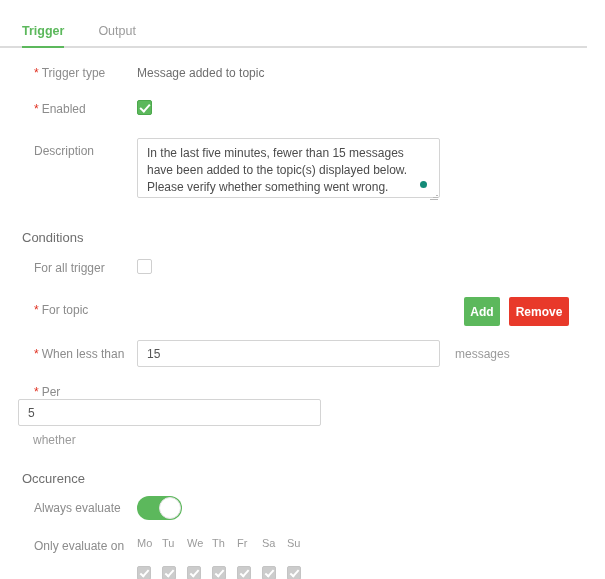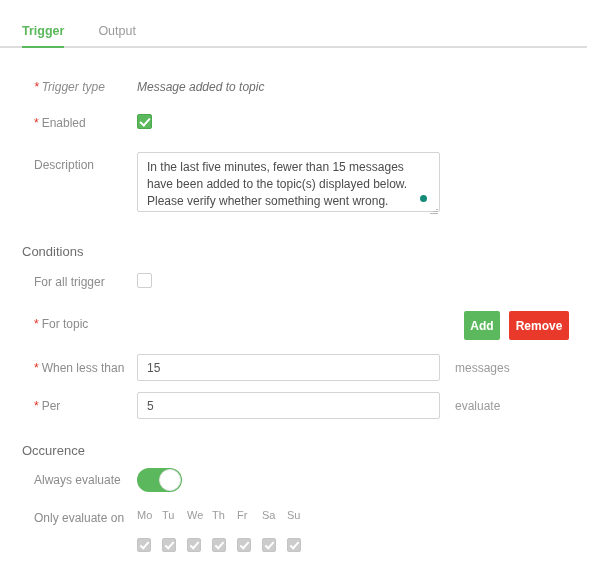--- a/index.html
+++ b/index.html
@@ -284,21 +284,21 @@
 <div class="dialog">
 
 
   <div class="tabs">
     <div class="tab active">Trigger</div>
     <div class="tab">Output</div>
   </div>
 
   <div class="body">
 
-    <div class="row" style="margin-top:30px;font-style:italic;">
+    <div class="row" style="margin-top:16px;">
       <div class="lbl indent">
         <span class="req">*</span><span>Trigger type</span>
       </div>
       <div class="val">Message added to topic</div>
     </div>
 
     <div class="row" style="margin-top:14px;">
       <div class="lbl indent">
         <span class="req">*</span><span>Enabled</span>
       </div>
@@ -336,26 +336,26 @@
     </div>
 
     <div class="row" style="margin-top:14px;">
       <div class="lbl indent" style="padding-top:7px;">
         <span class="req">*</span><span>When less than</span>
       </div>
       <input class="txt-input" value="15" style="">
       <div class="suffix">messages</div>
     </div>
 
-    <div class="row" style="margin-top:11px;">
+    <div class="row" style="margin-top:11px;flex-direction:column;">
       <div class="lbl indent" style="padding-top:7px;">
         <span class="req">*</span><span>Per</span>
       </div>
       <input class="txt-input" value="5" style="">
-      <div class="suffix">evaluate</div>
+      <div class="suffix">whether</div>
     </div>
 
     <div class="section-title" style="margin-top:24px;">Occurence</div>
 
     <div class="row" style="margin-top:10px;">
       <div class="lbl indent" style="padding-top:5px;">Always evaluate</div>
       <div class="toggle">
         <div class="knob"></div>
       </div>
     </div>

